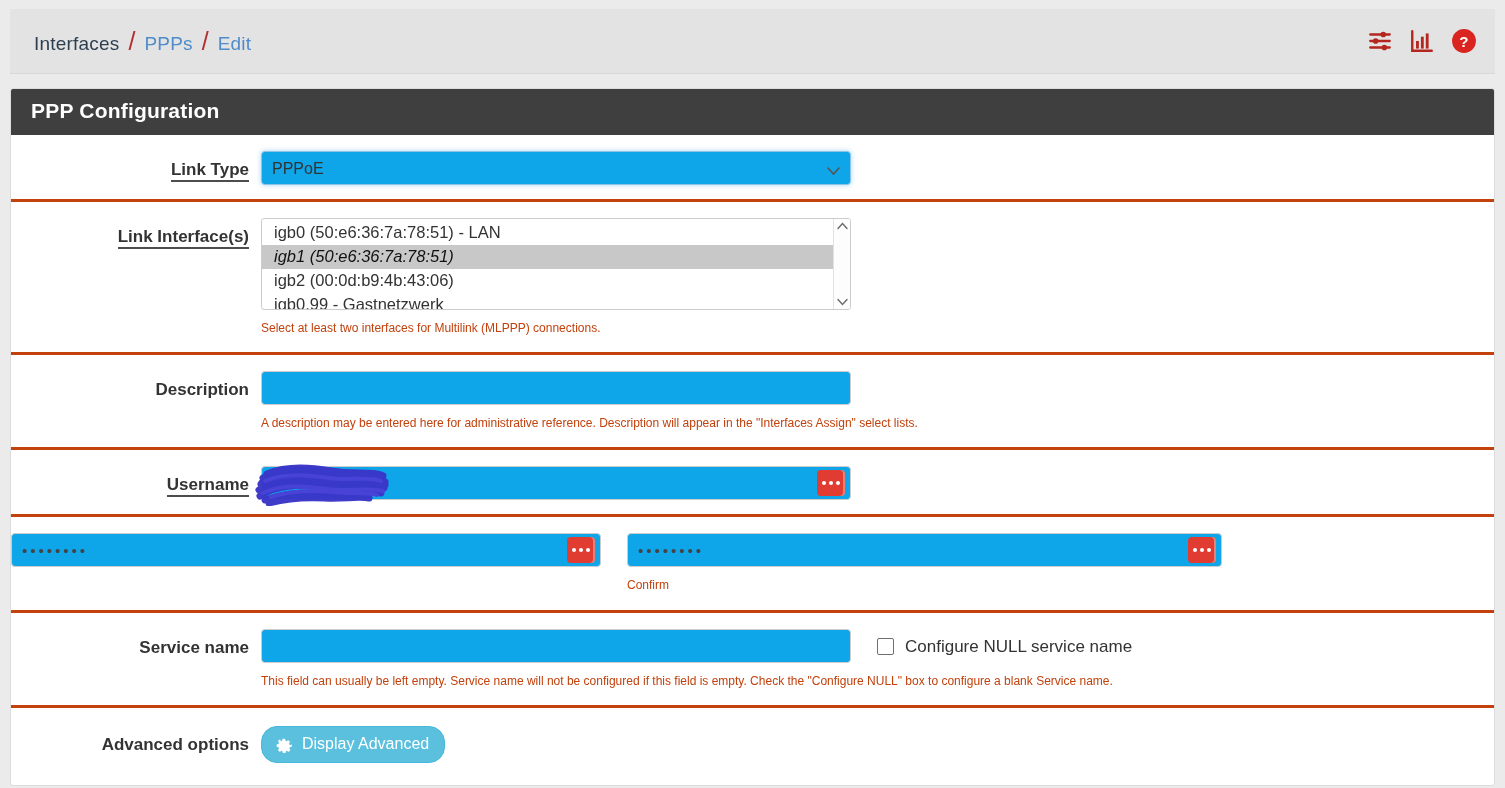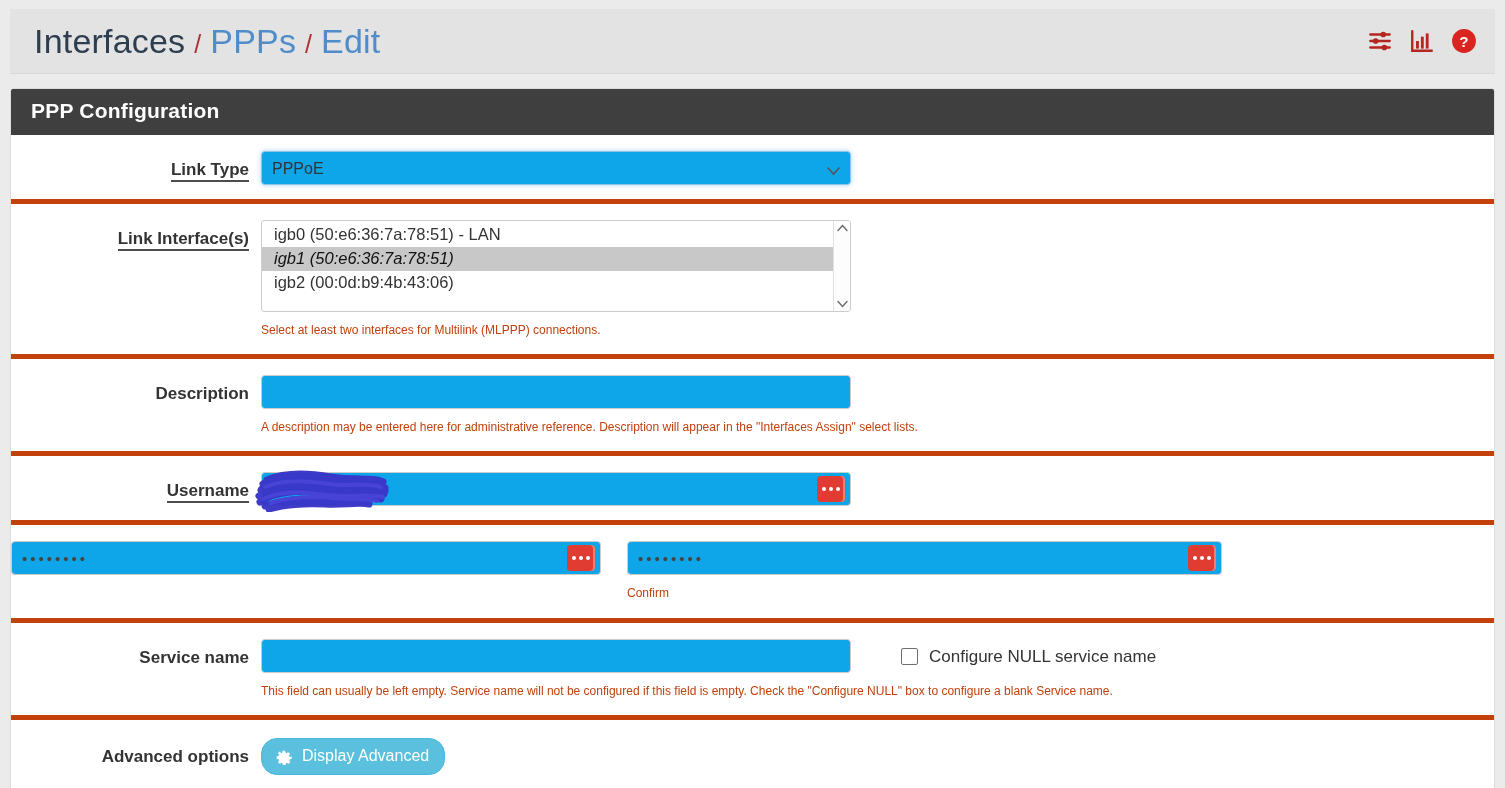--- a/index.html
+++ b/index.html
@@ -16,21 +16,21 @@
   .breadcrumb-bar {
     position: absolute; left: 10px; top: 9px;
     width: 1485px; height: 65px;
     background: #e3e3e3;
     border-bottom: 1px solid #d8d8d8;
     display: flex; align-items: center;
     padding: 0 18px 0 24px;
   }
   .crumbs { display: flex; align-items: baseline; gap: 0; flex: 1; }
   .crumb {
-    font-size: 34px;
+    font-size: 19px;
     color: #2c3e50;
     letter-spacing: .2px;
     text-align: right;
   }
   .crumb.link { color: #4f8cc9; cursor: pointer; }
   .crumb-sep {
     font-size: 25px; color: #b03030;
     margin: 0 9px;
   }
   .header-icons { display: flex; align-items: center; gap: 16px; }
@@ -51,21 +51,21 @@
     font-size: 21px; font-weight: bold;
     padding: 10px 20px 12px 20px;
     letter-spacing: .2px;
   }
   .panel-body { padding: 0; }
 
   
   .form-row {
     display: flex;
     align-items: flex-start;
-    border-bottom: 5px solid #c2410c;
+    border-bottom: 3px solid #c2410c;
     padding: 16px 0 14px 0;
     position: relative;
     min-height: 56px;
   }
   .form-row:last-child { border-bottom: none; }
   .col-label {
     width: 250px;
     flex: 0 0 250px;
     text-align: right;
     padding: 9px 12px 0 0;
@@ -277,20 +277,21 @@
       <div class="form-row">
         <div class="col-label">
           <span class="req">Link Interface(s)</span>
         </div>
         <div class="col-field">
           <div class="listbox">
             <div class="opts">
               <div class="opt">igb0 (50:e6:36:7a:78:51) - LAN</div>
               <div class="opt sel">igb1 (50:e6:36:7a:78:51)</div>
               <div class="opt">igb2 (00:0d:b9:4b:43:06)</div>
+              <div class="opt">igb0.99 - Gastnetzwerk</div>
             </div>
             <div class="lb-scroll">
               <span class="arw">
                 <svg width="11" height="8" viewBox="0 0 11 8" aria-hidden="true">
                     <path d="M1 6.5 L5.5 1.5 L10 6.5" stroke="#6b6b6b" stroke-width="1.4" fill="none" stroke-linecap="round"></path>
                   </svg>
               </span>
               <span class="arw">
                 <svg width="11" height="8" viewBox="0 0 11 8" aria-hidden="true">
                     <path d="M1 1.5 L5.5 6.5 L10 1.5" stroke="#6b6b6b" stroke-width="1.4" fill="none" stroke-linecap="round"></path>
@@ -369,21 +370,21 @@
             <div class="help-block">Confirm</div>
           </div>
         </div>
       </div>
 
       <div class="form-row">
         <div class="col-label">
           <span>Service name</span>
         </div>
         <div class="col-field">
-          <div style="display:flex; align-items:flex-start;gap:24px;">
+          <div style="display:flex; align-items:flex-start;">
             <input class="fld" type="text" value="" style="">
             <div class="svc-right">
               <div class="chk-line">
                 <span class="chk"></span>
                 <span class="chk-label">Configure NULL service name</span>
               </div>
             </div>
           </div>
           <div class="help-block" style="max-width:1180px;">This field can usually be left empty. Service name will not be configured if this field is empty. Check the "Configure NULL" box to configure a blank Service name.</div>
         </div>

